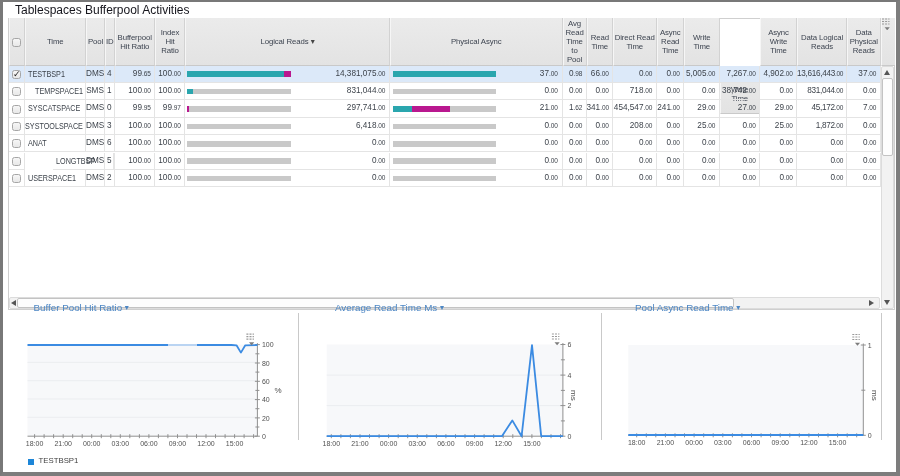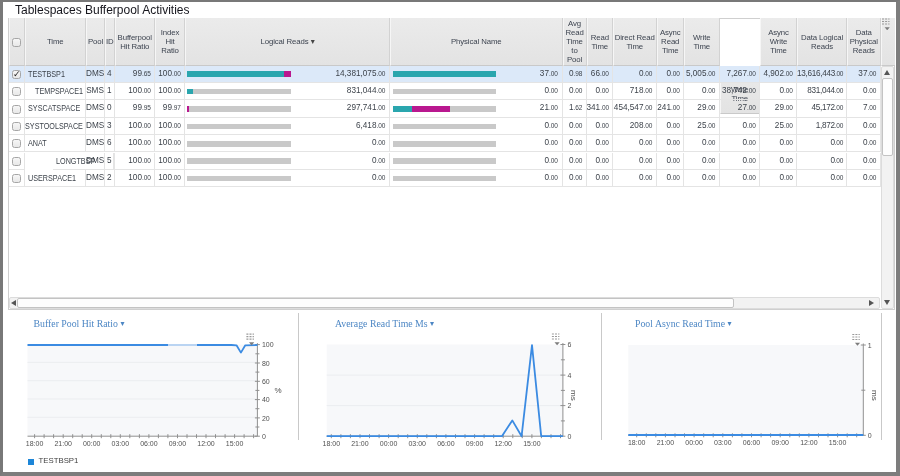--- a/index.html
+++ b/index.html
@@ -25,38 +25,38 @@
 .r{text-align:right;} .c{text-align:center;} .l{text-align:left;}
 .cbx{position:absolute;width:9px;height:9px;border:1px solid #a6a6a6;border-radius:2.5px;
  background:linear-gradient(#f6f6f6,#e8e8e8);box-sizing:border-box;}
 .check{position:absolute;font-size:9px;color:#222;line-height:9px;}
 .bar{position:absolute;height:5.8px;}
 
 .vsb{position:absolute;background:#f2f2f2;border:1px solid #dcdcdc;box-sizing:border-box;border-radius:2px;}
 .arrow{position:absolute;width:0;height:0;}
 .thumb{position:absolute;background:#fdfdfd;border:1px solid #c3c3c3;border-radius:2px;box-sizing:border-box;}
 
-.ctitle{position:absolute;font-size:9.8px;color:#4c86c4;top:318px;white-space:nowrap;font-family:Liberation Serif, serif;}
+.ctitle{position:absolute;font-size:9.8px;color:#4c86c4;top:302px;white-space:nowrap;}
 .ctitle .tri{font-size:8px;position:relative;top:-1px;}
 .legend-sq{position:absolute;left:27.5px;top:458.5px;width:6.5px;height:6.5px;background:#1d86d8;}
 .legend-tx{position:absolute;left:38.5px;top:456px;font-size:7.8px;color:#3e3e3e;}
 .vline{position:absolute;width:1px;background:#c9c9c9;}
 </style></head><body>
 <div class="frame"></div>
 <div class="title">Tablespaces Bufferpool Activities</div>
 <div class="gridbox"></div>
 
 <div class="hcell" style="left:9.0px;width:15.5px;top:18.0px;"></div>
 <div class="hcell" style="left:24.5px;width:61.5px;top:18.0px;">Time</div>
 <div class="hcell" style="left:86.0px;width:19.0px;top:18.0px;">Pool</div>
 <div class="hcell" style="left:105.0px;width:9.5px;top:18.0px;">ID</div>
 <div class="hcell" style="left:114.5px;width:40.5px;top:18.0px;">Bufferpool<br>Hit Ratio</div>
 <div class="hcell" style="left:155.0px;width:30.0px;top:18.0px;">Index<br>Hit<br>Ratio</div>
 <div class="hcell" style="left:185.0px;width:205.0px;top:18.0px;">Logical Reads&nbsp;<span class="sa">▾</span></div>
-<div class="hcell" style="left:390.0px;width:172.5px;top:18.0px;">Physical Name</div>
+<div class="hcell" style="left:390.0px;width:172.5px;top:18.0px;">Physical Async</div>
 <div class="hcell" style="left:562.5px;width:24.0px;top:18.0px;">Avg<br>Read<br>Time<br>to<br>Pool</div>
 <div class="hcell" style="left:586.5px;width:26.5px;top:18.0px;">Read<br>Time</div>
 <div class="hcell" style="left:613.0px;width:43.5px;top:18.0px;">Direct Read<br>Time</div>
 <div class="hcell" style="left:656.5px;width:27.5px;top:18.0px;">Async<br>Read<br>Time</div>
 <div class="hcell" style="left:684.0px;width:35.5px;top:18.0px;">Write<br>Time</div>
 <div class="hcell" style="left:719.5px;width:40.5px;top:18.0px;margin-top:48px;">Direct<br>Write<br>Time</div>
 <div class="hcell" style="left:760.0px;width:37.0px;top:18.0px;">Async<br>Write<br>Time</div>
 <div class="hcell" style="left:797.0px;width:50.0px;top:18.0px;">Data Logical<br>Reads</div>
 <div class="hcell" style="left:847.0px;width:33.5px;top:18.0px;">Data<br>Physical<br>Reads</div>
 <div class="hcell" style="left:880.5px;width:14.0px;top:18.0px;border-right:none;"></div>

